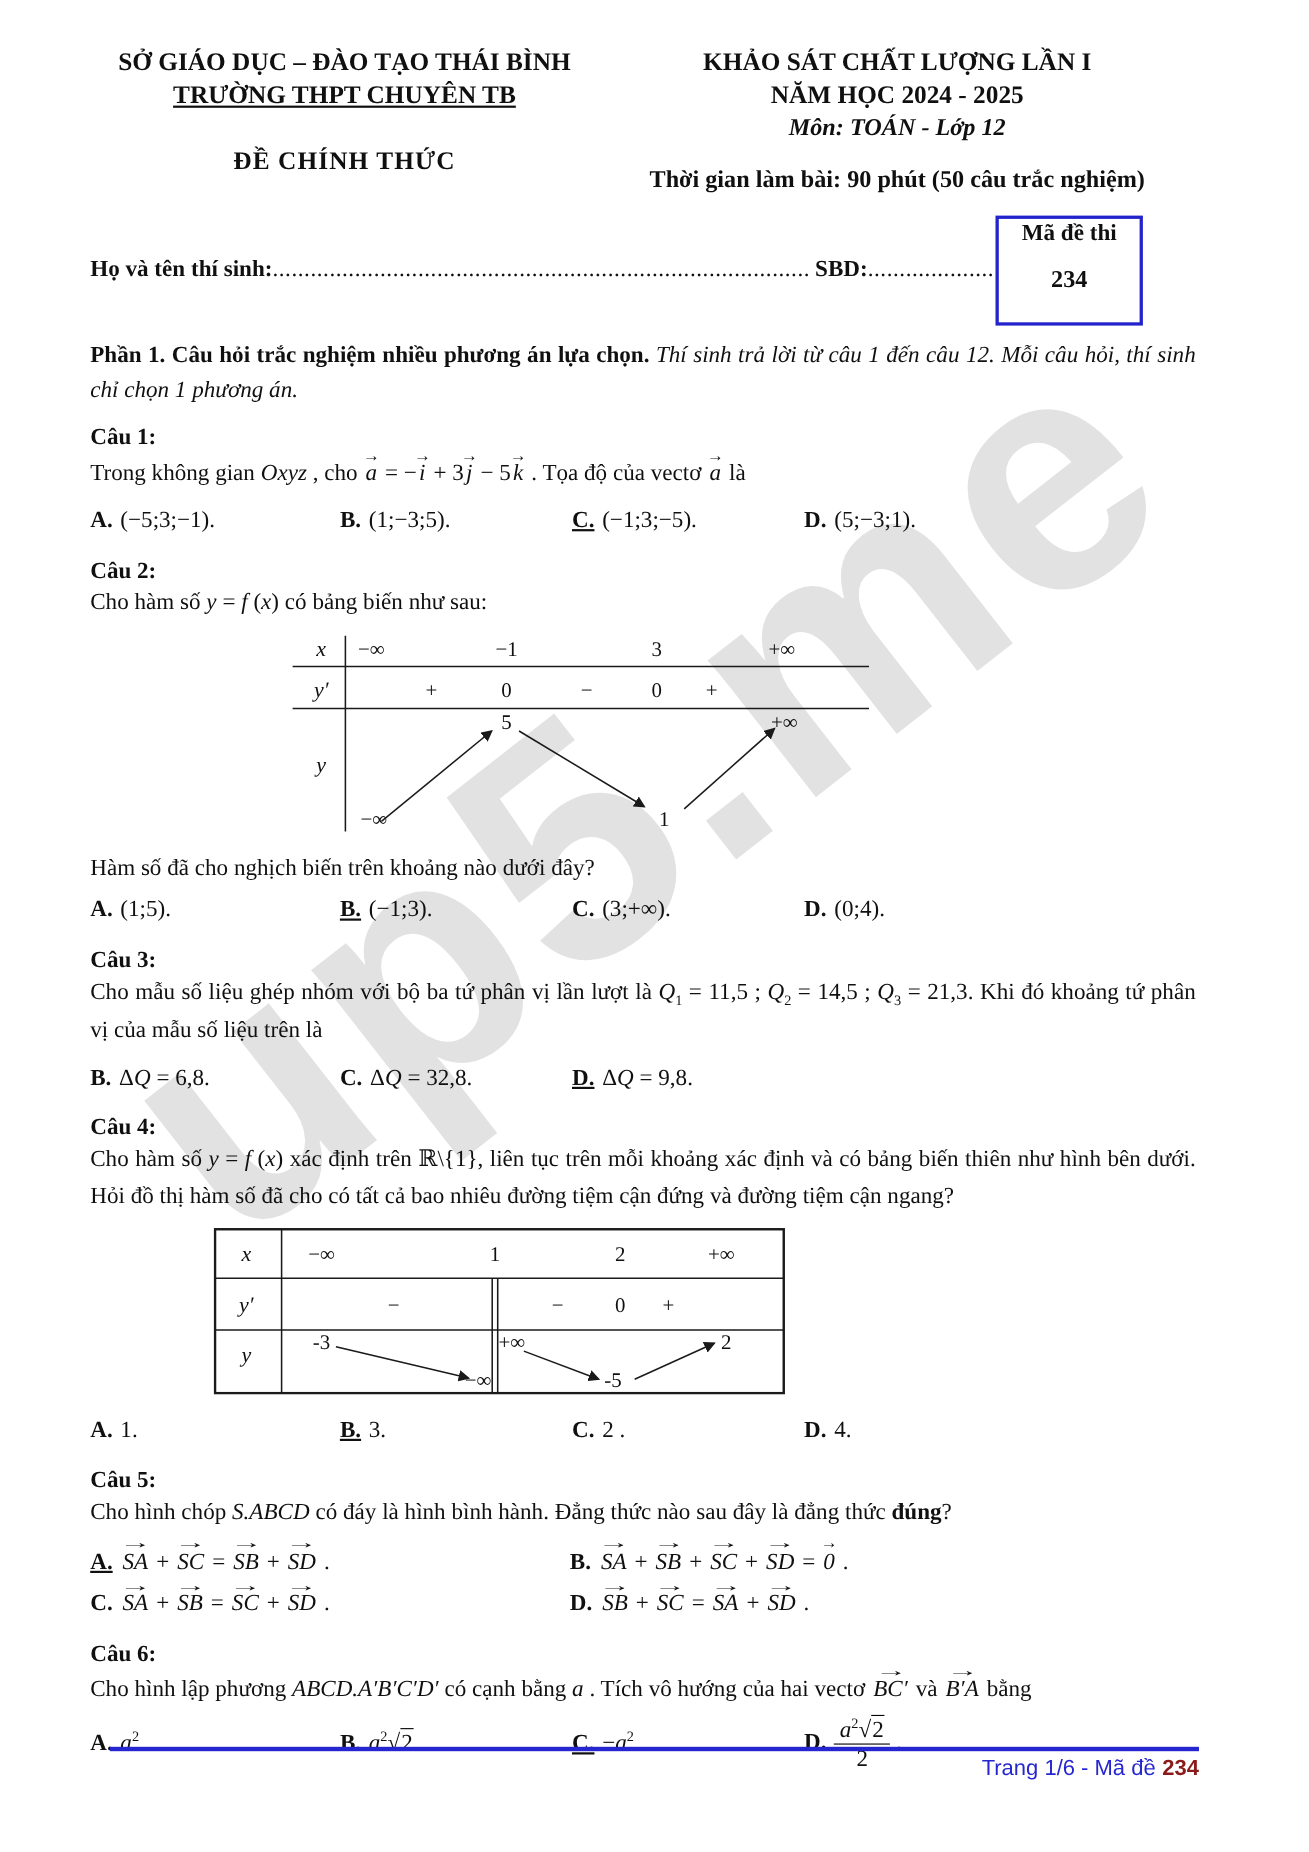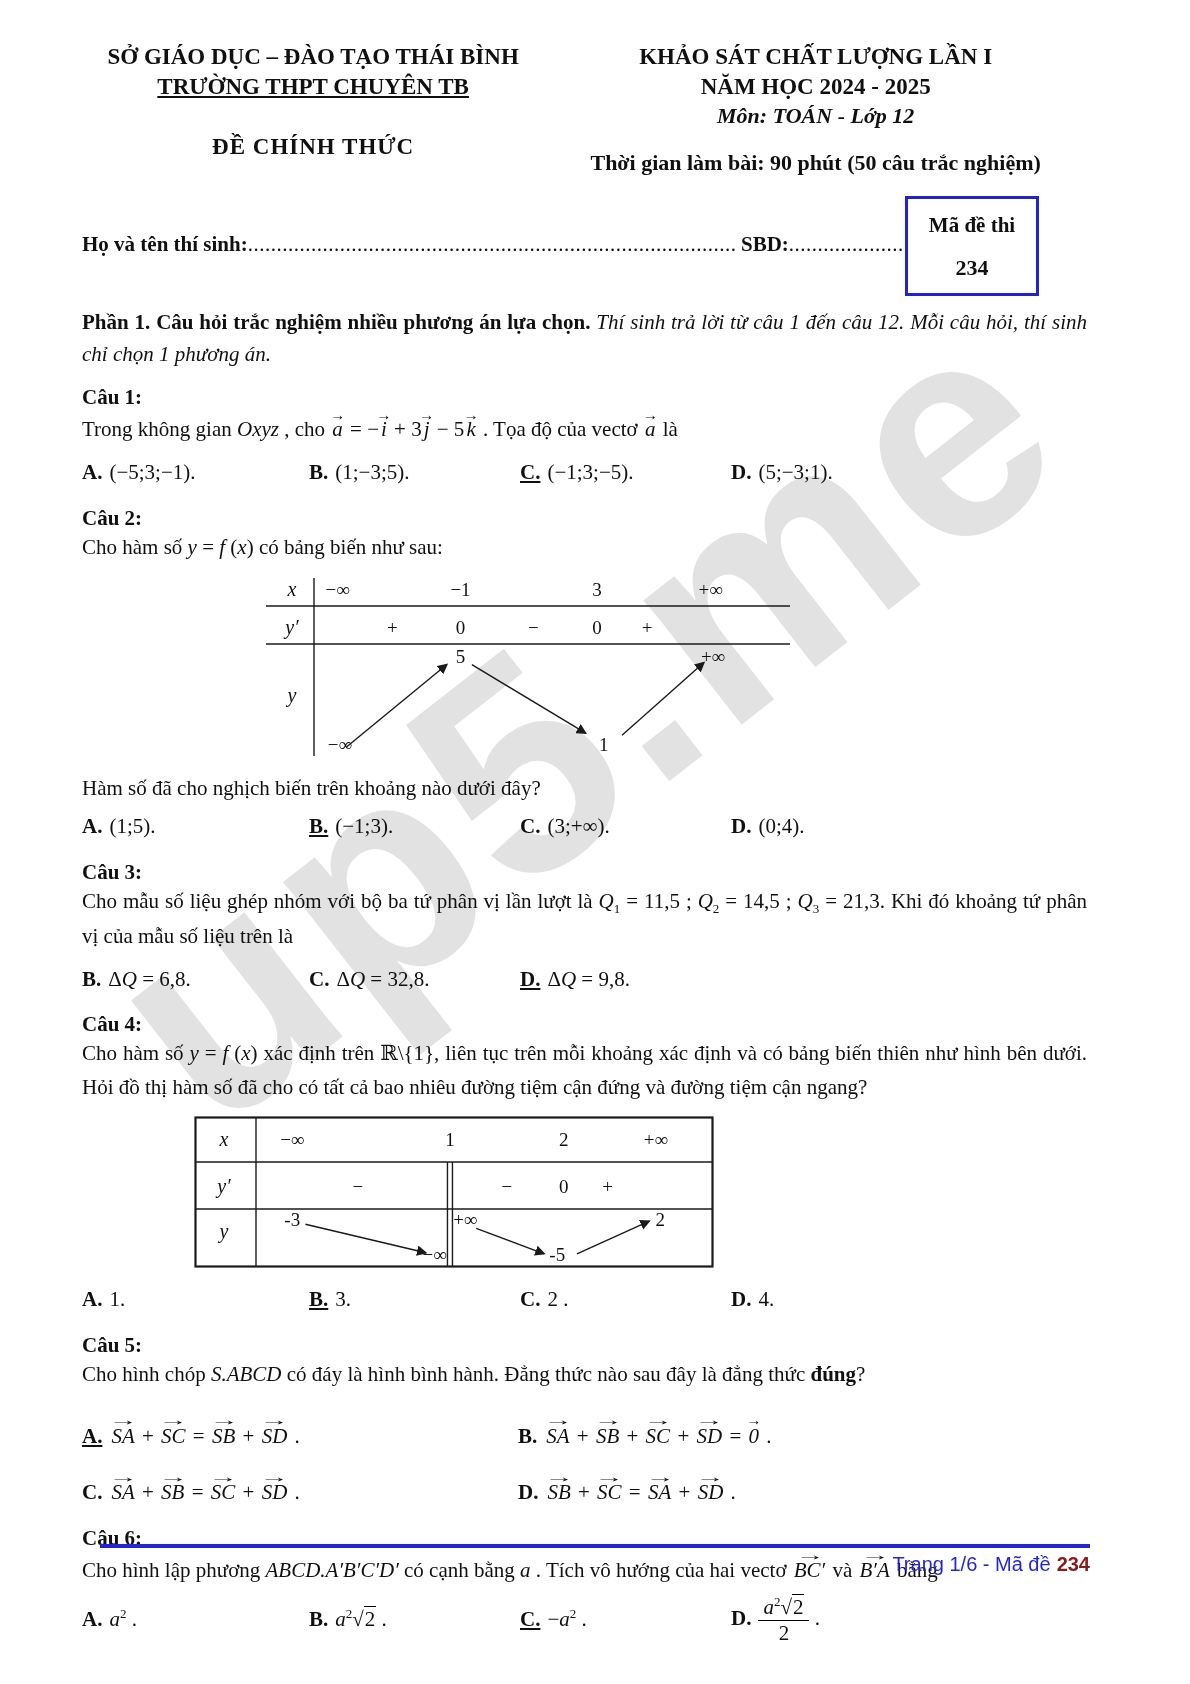--- a/index.html
+++ b/index.html
@@ -16,42 +16,42 @@
   .h-right{flex:1;text-align:center;}
   .hl1,.hl2{font-weight:bold;font-size:23px;line-height:1.3;}
   .hl2{text-decoration:underline;}
   .exam-label{font-weight:bold;font-size:23px;margin-top:32px;letter-spacing:1px;}
   .hr1,.hr2{font-weight:bold;font-size:23px;line-height:1.3;}
   .hr3{font-weight:bold;font-style:italic;font-size:22px;line-height:1.3;}
   .hr4{font-weight:bold;font-size:22px;margin-top:20px;}
 
   .code-box{position:absolute;left:905px;top:196px;width:134px;height:100px;border:3px solid #2323cc;
         text-align:center;background:#fff;z-index:2;box-sizing:border-box;}
-  .cb-label{font-weight:bold;font-size:21px;margin-top:14px;text-align:center;}
+  .cb-label{font-weight:bold;font-size:21px;margin-top:0;text-align:center;}
   .cb-code{font-weight:bold;font-size:22px;margin-top:17px;}
 
   .candidate{margin-top:56px;white-space:nowrap;font-size:21px;}
   .c-bold{font-weight:bold;}
   .dots{display:inline-block;overflow:hidden;vertical-align:bottom;white-space:nowrap;letter-spacing:0.5px;}
   .name-dots{width:488px;}
   .sbd-dots{width:138px;}
 
   .part1{margin-top:50px;text-align:justify;line-height:1.5;}
   .p1b{font-weight:bold;}
   .p1i{font-style:italic;}
 
   
   .q{display:flex;margin-top:15px;flex-direction:column;}
   .q-label{width:95px;font-weight:bold;flex-shrink:0;}
   .q-body{flex:1;min-width:0;}
   .q-stem{text-align:justify;line-height:1.6;}
   .mi{font-style:italic;}
   sup{font-size:0.62em;} sub{font-size:0.62em;}
   .ans-row{display:grid;grid-template-columns:227px 211px 211px auto;margin-top:8px;align-items:center;}
-  .ans-row2{display:grid;grid-template-columns:436px auto;row-gap:18px;margin-top:24px;}
+  .ans-row2{display:grid;grid-template-columns:436px auto;margin-top:7px;}
   .ans{white-space:nowrap;line-height:1.7;}
   .akey{font-weight:bold;margin-right:7px;}
   .akey.u{text-decoration:underline;}
 
   
   .vec{position:relative;display:inline-block;padding:3px 2px 0 2px;}
   .vb{font-style:italic;}
   .va{position:absolute;left:50%;top:-0.52em;transform:translateX(-50%);font-size:0.72em;font-style:normal;}
   .vec.w2 .va{transform:translateX(-50%) scaleX(1.9);}
   .sqr{white-space:nowrap;}
@@ -62,21 +62,21 @@
   
   .bbt1{margin:8px 0 4px 170px;}
   .bbt2{margin:12px 0 6px 112px;}
   .bbt svg text{font-family:"Liberation Serif","DejaVu Serif","DejaVu Sans",serif;}
   .bt{font-size:19px;fill:#101010;}
   .bl{font-size:20px;font-style:italic;fill:#101010;}
   .ln{stroke:#1a1a1a;stroke-width:1.4;}
   .ln2{stroke:#1a1a1a;stroke-width:2.2;}
   .post{margin-top:10px;}
 
-  .footer{position:absolute;left:100px;right:100px;top:1544px;z-index:1;border-top:4px solid #2626d0;
+  .footer{position:absolute;left:100px;right:100px;top:1588px;z-index:1;border-top:4px solid #2626d0;
         padding-top:5px;text-align:right;font-family:"Liberation Sans","DejaVu Sans",sans-serif;font-size:20px;}
   .f-blue{color:#2626d0;}
   .f-code{color:#8b1a1a;font-weight:bold;margin-left:6px;}
 </style>
 </head>
 <body>
 
 <div class="page">
   <div class="watermark">up5.me</div>
 

